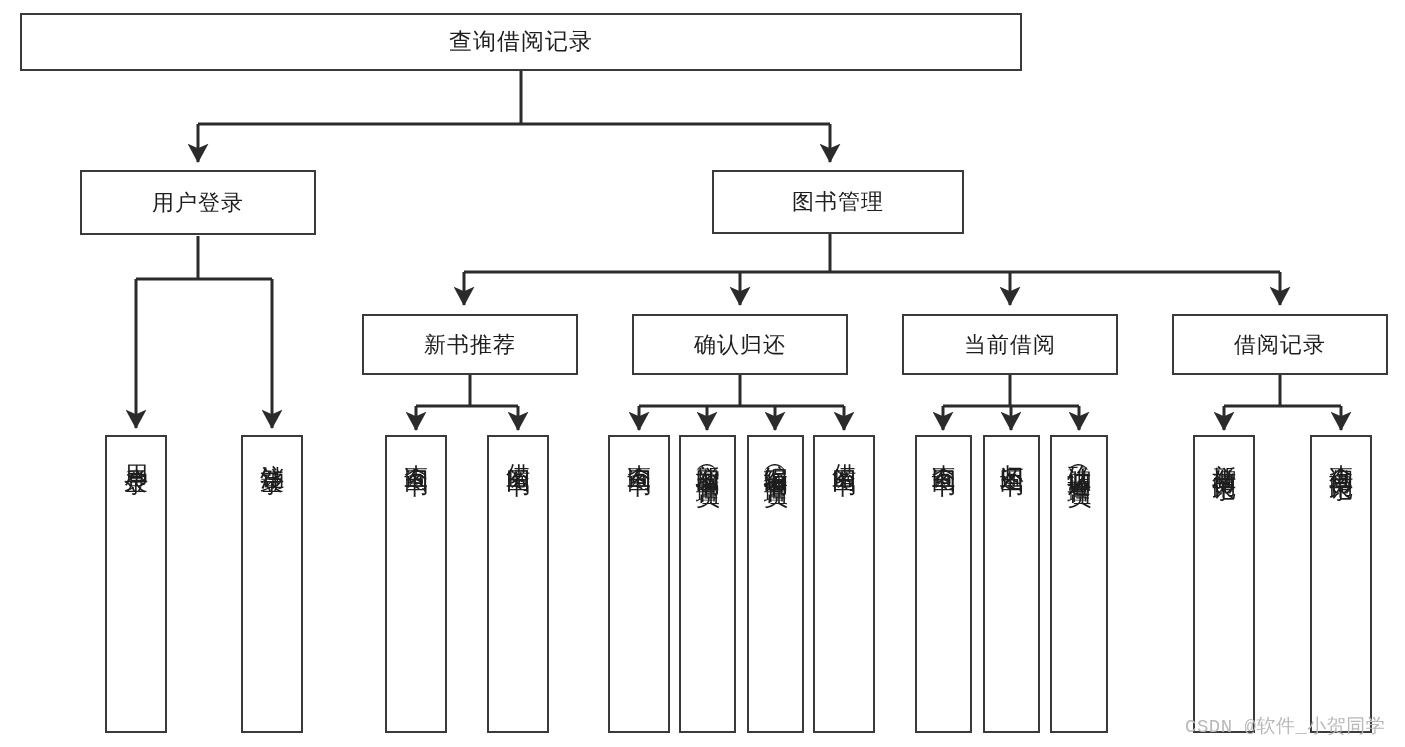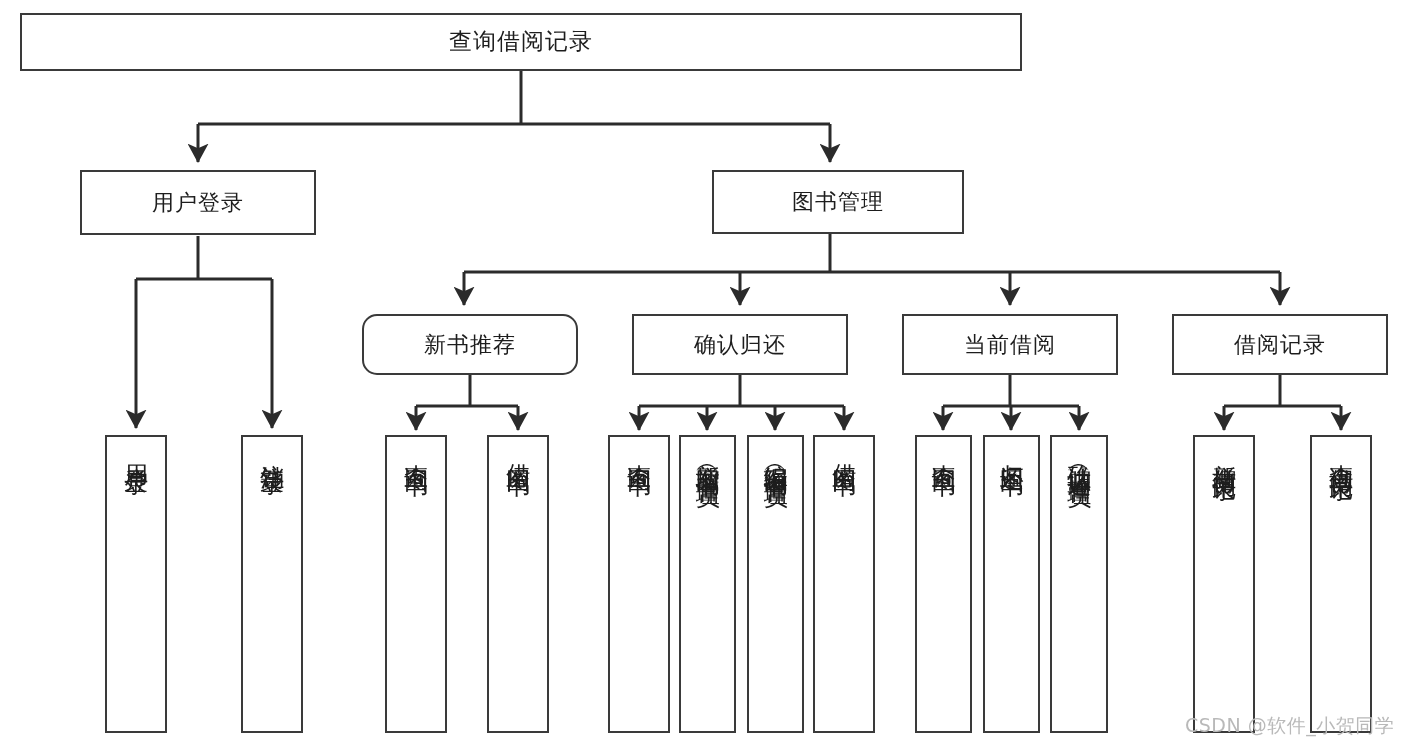--- a/index.html
+++ b/index.html
@@ -69,20 +69,21 @@
   }
   .watermark {
     position: absolute;
     left: 1185px;
     top: 713px;
     font-size: 19px;
     color: #b9b9b9;
     white-space: nowrap;
     z-index: 3;
     letter-spacing: 0.5px;
+    font-family: Liberation Mono, monospace;
   }
 </style>
 </head>
 <body>
 
 <div id="canvas">
 
   <svg id="edges" viewBox="0 0 1405 747" width="1405" height="747">
     <defs>
       <marker id="arrow" viewBox="0 0 12 12" refX="10.5" refY="6" markerWidth="7" markerHeight="7" orient="auto-start-reverse">
@@ -139,21 +140,21 @@
   </div>
 
   <div class="node h" style="left:80px; top:170px; width:236px; height:65px;">
     <span class="label">用户登录</span>
   </div>
 
   <div class="node h" style="left:712px; top:170px; width:252px; height:64px;">
     <span class="label">图书管理</span>
   </div>
 
-  <div class="node h" style="left:362px; top:314px; width:216px; height:61px;border-radius:15px;">
+  <div class="node h" style="left:362px; top:314px; width:216px; height:61px;">
     <span class="label">新书推荐</span>
   </div>
 
   <div class="node h" style="left:632px; top:314px; width:216px; height:61px;">
     <span class="label">确认归还</span>
   </div>
 
   <div class="node h" style="left:1172px; top:314px; width:216px; height:61px;">
     <span class="label">借阅记录</span>
   </div>

